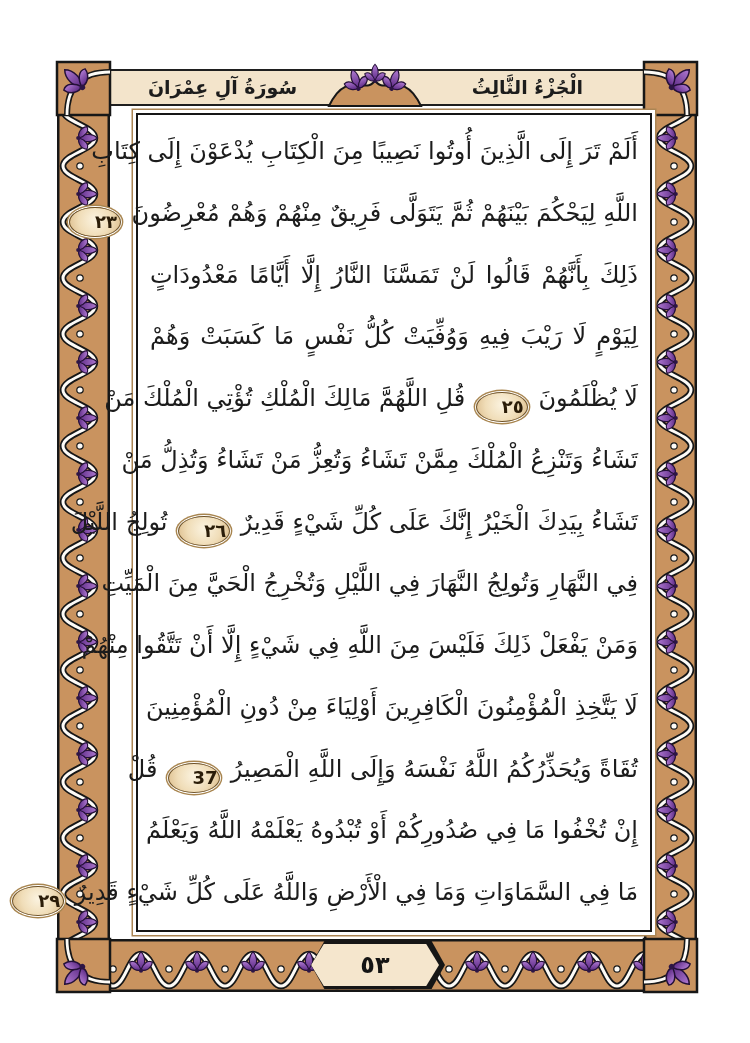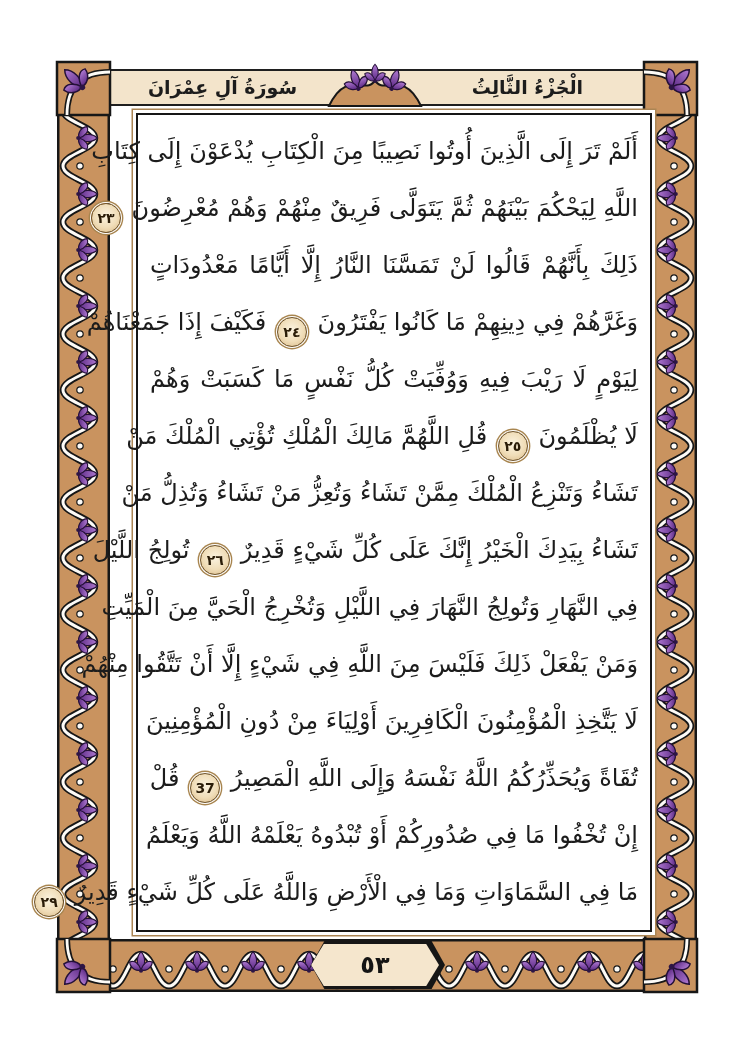--- a/index.html
+++ b/index.html
@@ -25,24 +25,24 @@
     background:#ffffff;border:2.5px solid #161616;box-sizing:border-box;
     box-shadow:0 0 0 3px #ffffff,0 0 0 4.5px #ab8554;z-index:4;margin-left:16px;}
   .lines{position:absolute;inset:0;display:flex;flex-direction:column;
     justify-content:space-between;padding:10px 12px 12px;box-sizing:border-box;}
   .qline{direction:rtl;text-align:justify;text-align-last:justify;
     white-space:nowrap;overflow:visible;font-size:24px;line-height:52px;
     font-weight:500;}
   .qtext{display:inline;}
   .ayah{display:inline-flex;align-items:center;justify-content:center;
     width:28px;height:28px;border-radius:50%;vertical-align:-7px;
-    margin:0 3px;font-size:14px;font-weight:bold;color:#2a1c08;
+    margin:0 3px;font-size:18px;font-weight:bold;color:#2a1c08;
     background:radial-gradient(circle at 50% 42%,#fbf3e0 0%,#f0ddb8 55%,#d9b987 100%);
     border:1.4px solid #6e5228;
-    box-shadow:0 0 0 1px #ffffff,0 0 0 2.4px #a8854f;}
+    box-shadow:0 0 0 1px #ffffff,0 0 0 2.4px #a8854f;padding-left:22px;}
 
   
   .cartouche{position:absolute;left:311px;top:941px;width:134px;height:48px;z-index:5;
     clip-path:polygon(10% 0,90% 0,100% 50%,90% 100%,10% 100%,0 50%);
     background:#161616;display:flex;align-items:center;justify-content:flex-end;}
   .cartouche-inner{width:128px;height:42px;
     clip-path:polygon(10% 0,90% 0,100% 50%,90% 100%,10% 100%,0 50%);
     background:#f5e6cd;display:flex;align-items:center;justify-content:center;
     font-size:24px;font-weight:bold;color:#141414;}
 </style>
@@ -112,21 +112,20 @@
   <use href="#flower" transform="translate(30,22) rotate(-18)"></use>
   <use href="#flower" transform="translate(66,22) rotate(18)"></use>
   <use href="#flower" transform="translate(48,15) scale(0.85)"></use>
 </svg>
 
 <div class="text-frame">
   <div class="lines">
       <div class="qline"><span class="qtext">أَلَمْ تَرَ إِلَى الَّذِينَ أُوتُوا نَصِيبًا مِنَ الْكِتَابِ يُدْعَوْنَ إِلَى كِتَابِ</span></div>
       <div class="qline"><span class="qtext">اللَّهِ لِيَحْكُمَ بَيْنَهُمْ ثُمَّ يَتَوَلَّى فَرِيقٌ مِنْهُمْ وَهُمْ مُعْرِضُونَ</span> <span class="ayah">٢٣</span></div>
       <div class="qline"><span class="qtext">ذَلِكَ بِأَنَّهُمْ قَالُوا لَنْ تَمَسَّنَا النَّارُ إِلَّا أَيَّامًا مَعْدُودَاتٍ</span></div>
-      <div class="qline"><span class="qtext">وَغَرَّهُمْ فِي دِينِهِمْ مَا كَانُوا يَفْتَرُونَ</span> <span class="ayah">٢٤</span> <span class="qtext">فَكَيْفَ إِذَا جَمَعْنَاهُمْ</span></div>
       <div class="qline"><span class="qtext">لِيَوْمٍ لَا رَيْبَ فِيهِ وَوُفِّيَتْ كُلُّ نَفْسٍ مَا كَسَبَتْ وَهُمْ</span></div>
       <div class="qline"><span class="qtext">لَا يُظْلَمُونَ</span> <span class="ayah">٢٥</span> <span class="qtext">قُلِ اللَّهُمَّ مَالِكَ الْمُلْكِ تُؤْتِي الْمُلْكَ مَنْ</span></div>
       <div class="qline"><span class="qtext">تَشَاءُ وَتَنْزِعُ الْمُلْكَ مِمَّنْ تَشَاءُ وَتُعِزُّ مَنْ تَشَاءُ وَتُذِلُّ مَنْ</span></div>
       <div class="qline"><span class="qtext">تَشَاءُ بِيَدِكَ الْخَيْرُ إِنَّكَ عَلَى كُلِّ شَيْءٍ قَدِيرٌ</span> <span class="ayah">٢٦</span> <span class="qtext">تُولِجُ اللَّيْلَ</span></div>
       <div class="qline"><span class="qtext">فِي النَّهَارِ وَتُولِجُ النَّهَارَ فِي اللَّيْلِ وَتُخْرِجُ الْحَيَّ مِنَ الْمَيِّتِ</span></div>
       <div class="qline"><span class="qtext">وَمَنْ يَفْعَلْ ذَلِكَ فَلَيْسَ مِنَ اللَّهِ فِي شَيْءٍ إِلَّا أَنْ تَتَّقُوا مِنْهُمْ</span></div>
       <div class="qline"><span class="qtext">لَا يَتَّخِذِ الْمُؤْمِنُونَ الْكَافِرِينَ أَوْلِيَاءَ مِنْ دُونِ الْمُؤْمِنِينَ</span></div>
       <div class="qline"><span class="qtext">تُقَاةً وَيُحَذِّرُكُمُ اللَّهُ نَفْسَهُ وَإِلَى اللَّهِ الْمَصِيرُ</span> <span class="ayah">37</span> <span class="qtext">قُلْ</span></div>
       <div class="qline"><span class="qtext">إِنْ تُخْفُوا مَا فِي صُدُورِكُمْ أَوْ تُبْدُوهُ يَعْلَمْهُ اللَّهُ وَيَعْلَمُ</span></div>
       <div class="qline"><span class="qtext">مَا فِي السَّمَاوَاتِ وَمَا فِي الْأَرْضِ وَاللَّهُ عَلَى كُلِّ شَيْءٍ قَدِيرٌ</span> <span class="ayah">٢٩</span></div>

